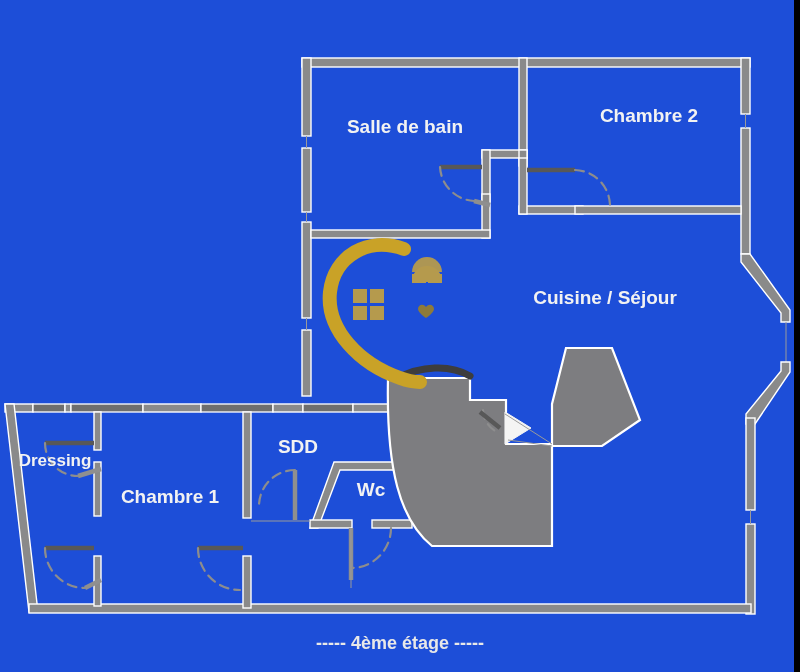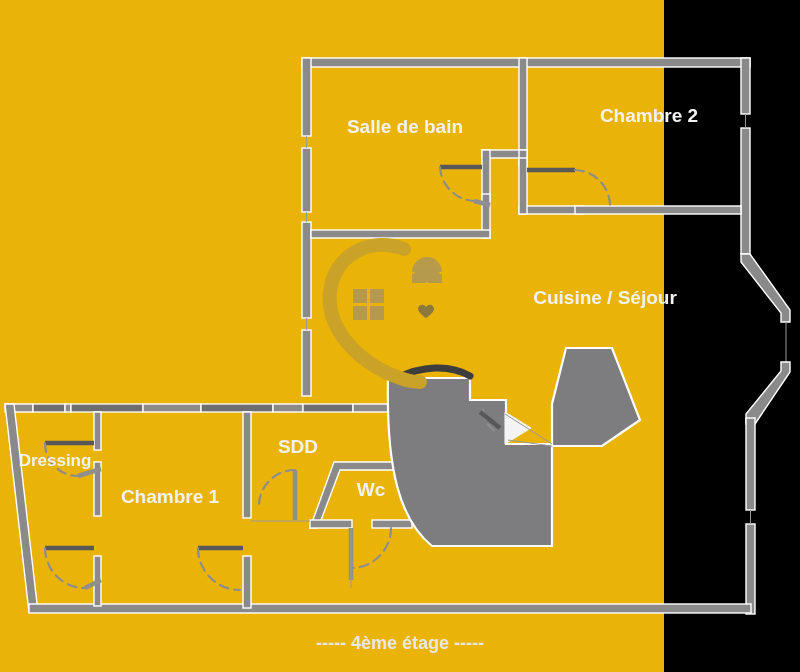--- a/index.html
+++ b/index.html
@@ -8,23 +8,23 @@
     background: #000000;
   }
   body {
     width: 800px;
     height: 672px;
     overflow: hidden;
     font-family: "Liberation Sans", sans-serif;
   }
   #plan-root {
     position: relative;
-    width: 664px;
+    width: 794px;
     height: 672px;
-    background: #eab308;
+    background: #1d4ed8;
     text-decoration: underline;
   }
   svg.plan-svg {
     position: absolute;
     left: 0;
     top: 0;
     width: 800px;
     height: 672px;
     display: block;
   }

